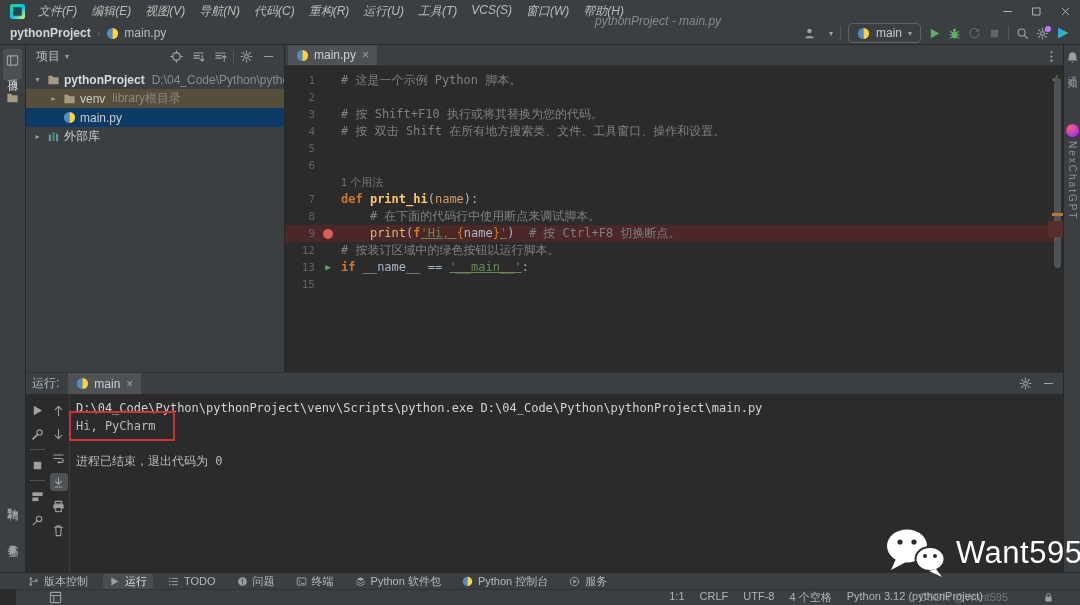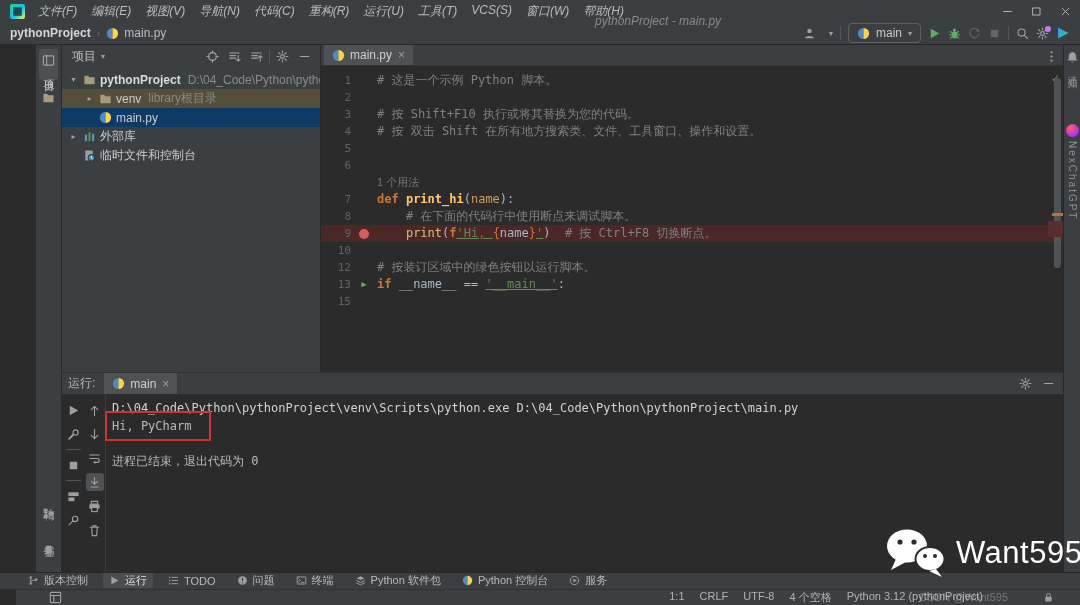--- a/index.html
+++ b/index.html
@@ -29,21 +29,21 @@
   .tb-right{margin-left:auto;display:flex;align-items:center;gap:7px;}
   .caret{font-size:8px;color:#9da0a3;}
   .sep{width:1px;height:14px;background:#55585a;}
   .pill{display:flex;align-items:center;gap:6px;border:1px solid #5e6163;border-radius:4px;height:20px;padding:0 8px;color:#c7cacc;}
   .gearwrap{position:relative;}
   .gearwrap .dot{position:absolute;top:-1px;right:-2px;width:6px;height:6px;border-radius:50%;background:#c07bf2;}
   .disabled{color:#636567;}
   .green{color:#5fad65;}
 
   
-  #main{position:absolute;top:45px;left:0;width:1080px;height:527px;display:flex;padding-left:36px;}
+  #main{position:absolute;top:45px;left:0;width:1080px;height:527px;display:flex;}
   .stripe{background:#3c3f41;display:flex;flex-direction:column;align-items:center;padding:4px 0;}
   .stripe-l{width:26px;border-right:1px solid #282828;}
   .stripe-r{width:17px;border-left:1px solid #282828;}
   .stripe-btn{display:flex;flex-direction:column;align-items:center;gap:4px;color:#9da0a3;
               font-size:11px;padding:5px 2px;border-radius:3px;margin-bottom:6px;}
   .stripe-btn.active{background:#4c5052;color:#c8cbcd;}
   .vtext{writing-mode:vertical-rl;letter-spacing:2px;font-size:11px;}
   .spacer{flex:1;}
   .nexicon{width:13px;height:13px;border-radius:50%;background:radial-gradient(circle at 35% 30%,#ff5f6d,#a52ff7 75%);}
   .stripe-r .vtext{font-size:10px;color:#8d9092;}
@@ -104,21 +104,21 @@
   .ric svg{width:13px;height:13px;}
   .ric.active{background:#4e5254;}
   .rdiv{width:15px;height:1px;background:#515355;}
   .console{flex:1;position:relative;padding:5px 8px 0 6px;font-family:"DejaVu Sans Mono","Liberation Mono",monospace;
            font-size:12px;line-height:17.5px;color:#bbbbbb;}
   .cline.cmd{color:#d2d2d2;}
   .redbox{position:absolute;left:-1px;top:16px;width:106px;height:30px;border:2px solid #cd3434;}
 
   
   .toolwinbar{position:absolute;left:0;bottom:16px;width:1080px;height:17px;background:#3c3f41;border-top:1px solid #282828;
-              display:flex;align-items:flex-start;gap:9px;padding-left:22px;font-size:11px;}
+              display:flex;align-items:center;gap:9px;padding-left:22px;font-size:11px;}
   .twb{display:flex;align-items:center;gap:5px;color:#b7babc;padding:1px 6px;height:15px;border-radius:2px;}
   .twb.active{background:#494d4f;color:#dfe1e3;}
   .twb svg{width:11px;height:11px;}
   .statusbar{position:absolute;left:16px;bottom:0;width:1080px;height:16px;background:#3c3f41;border-top:1px solid #323232;
              display:flex;align-items:center;font-size:11px;color:#b0b3b5;}
   .sb-corner{margin-left:33px;width:13px;height:13px;}
   .sb-right{position:absolute;right:113px;display:flex;gap:15px;}
   .sb-item{white-space:nowrap;}
   .sb-lock{position:absolute;right:42px;top:2px;width:11px;height:11px;color:#9da0a3;}
 
@@ -376,31 +376,20 @@
                 <span class="chev">▸</span>
                 <span class="ic tic">
                   <svg viewBox="0 0 14 14">
                     <rect x="2" y="5" width="2.2" height="7" fill="#6897bb"></rect>
                     <rect x="5.9" y="2.5" width="2.2" height="9.5" fill="#499c54"></rect>
                     <rect x="9.8" y="4" width="2.2" height="8" fill="#6897bb"></rect>
                   </svg>
                 </span>
                 <span class="tlabel">外部库</span>
               </div>
-              <div class="trow" style="padding-left: 6px;">
-                <span class="chev"></span>
-                <span class="ic tic">
-                  <svg viewBox="0 0 14 14">
-                    <rect x="2.5" y="1.5" width="8" height="11" rx="1" fill="#9aa0a3"></rect>
-                    <circle cx="9" cy="9.5" r="3.6" fill="#3592c4" stroke="#2b2b2b"></circle>
-                    <path d="M9 7.6v2l1.4.9" stroke="#fff" fill="none" stroke-width="1"></path>
-                  </svg>
-                </span>
-                <span class="tlabel">临时文件和控制台</span>
-              </div>
             </div>
         </div>
 
         <div class="editor">
           <div class="tabbar">
             <div class="etab">
               <span class="ic">
                   <svg viewBox="0 0 14 14">
                     <path d="M7 1A6 6 0 0 0 7 13Z" fill="#4e8cc9"></path>
                     <path d="M7 1A6 6 0 0 1 7 13Z" fill="#ffd343"></path>
@@ -422,21 +411,20 @@
                 <div class="crow"><span class="gut">1</span><span class="mark"></span><span class="codetext"><span class="cm"># 这是一个示例 Python 脚本。</span></span></div>
                 <div class="crow"><span class="gut">2</span><span class="mark"></span><span class="codetext"></span></div>
                 <div class="crow"><span class="gut">3</span><span class="mark"></span><span class="codetext"><span class="cm"># 按 Shift+F10 执行或将其替换为您的代码。</span></span></div>
                 <div class="crow"><span class="gut">4</span><span class="mark"></span><span class="codetext"><span class="cm"># 按 双击 Shift 在所有地方搜索类、文件、工具窗口、操作和设置。</span></span></div>
                 <div class="crow"><span class="gut">5</span><span class="mark"></span><span class="codetext"></span></div>
                 <div class="crow"><span class="gut">6</span><span class="mark"></span><span class="codetext"></span></div>
                 <div class="crow"><span class="gut"></span><span class="mark"></span><span class="codetext inlay-text">1 个用法</span></div>
                 <div class="crow"><span class="gut">7</span><span class="mark"></span><span class="codetext"><span class="kw">def </span><span class="fn">print_hi</span><span class="pl">(</span><span class="pr">name</span><span class="pl">):</span></span></div>
                 <div class="crow"><span class="gut">8</span><span class="mark"></span><span class="codetext"><span class="pl">    </span><span class="cm"># 在下面的代码行中使用断点来调试脚本。</span></span></div>
                 <div class="crow bp"><span class="gut">9</span><span class="mark"><span class="bp-dot"></span></span><span class="codetext"><span class="pl">    </span><span class="bi">print</span><span class="pl">(</span><span class="kw">f</span><span class="st">'Hi, </span><span class="br">{</span><span class="pl">name</span><span class="br">}</span><span class="st">'</span><span class="pl">)  </span><span class="cm"># 按 Ctrl+F8 切换断点。</span></span></div>
-                <div class="crow"><span class="gut">10</span><span class="mark"></span><span class="codetext"></span></div>
                 <div class="crow"><span class="gut">12</span><span class="mark"></span><span class="codetext"><span class="cm"># 按装订区域中的绿色按钮以运行脚本。</span></span></div>
                 <div class="crow"><span class="gut">13</span><span class="mark"><span class="run-arrow">▶</span></span><span class="codetext"><span class="kw">if </span><span class="pl">__name__ == </span><span class="st">'__main__'</span><span class="pl">:</span></span></div>
                 <div class="crow"><span class="gut">15</span><span class="mark"></span><span class="codetext"></span></div>
               </div>
             <span class="echeck">✓</span>
             <div class="escroll"></div>
             <div class="emark-o"></div>
             <div class="emark-r"></div>
           </div>
         </div>

